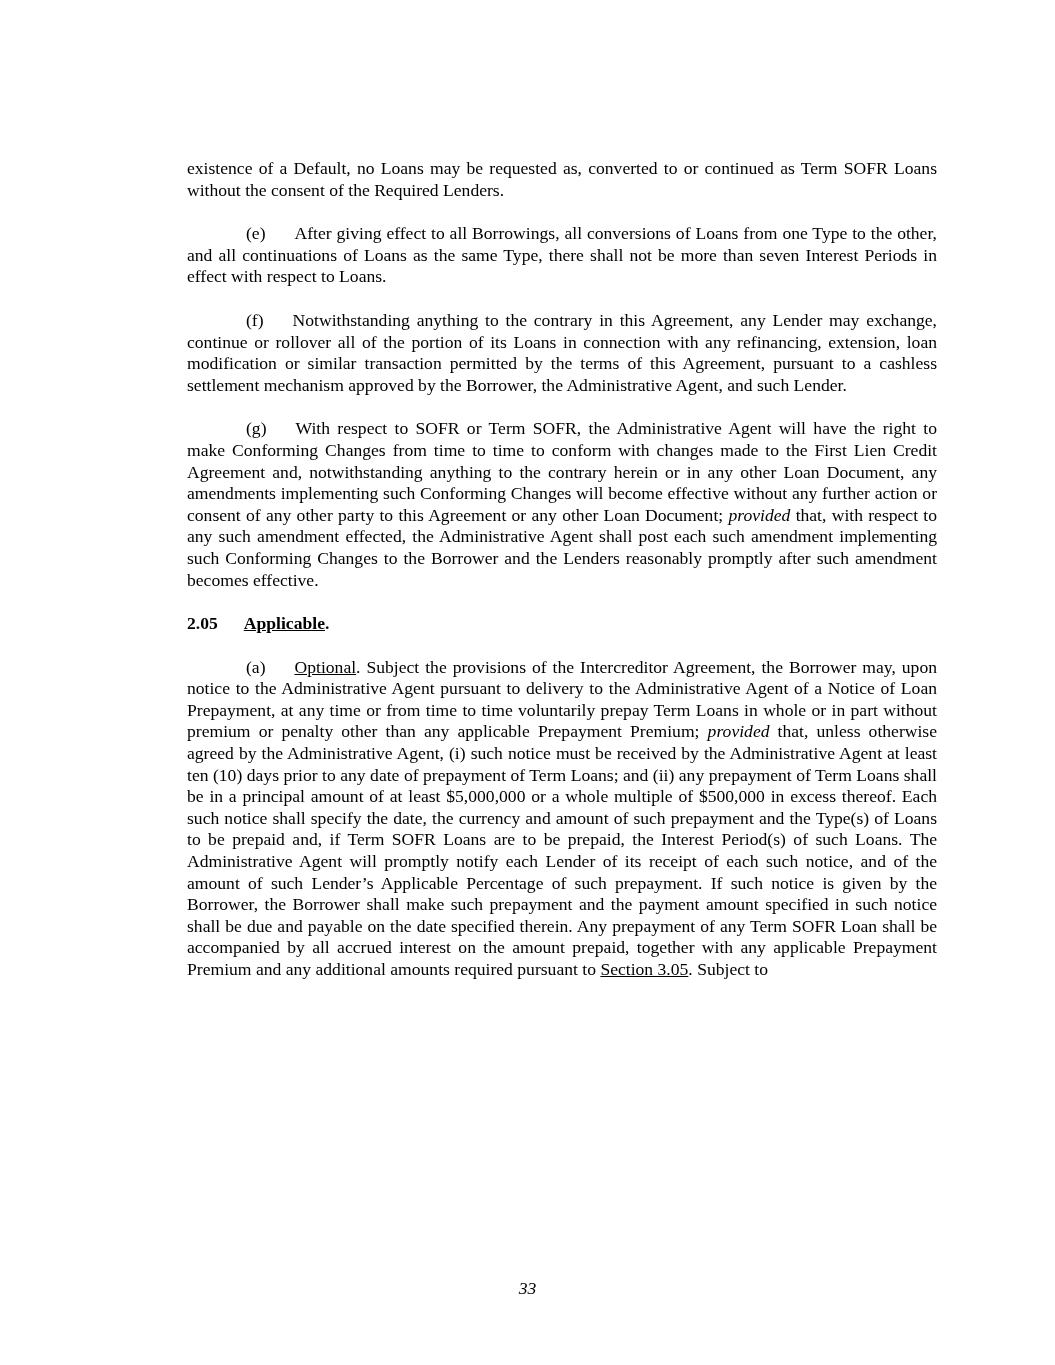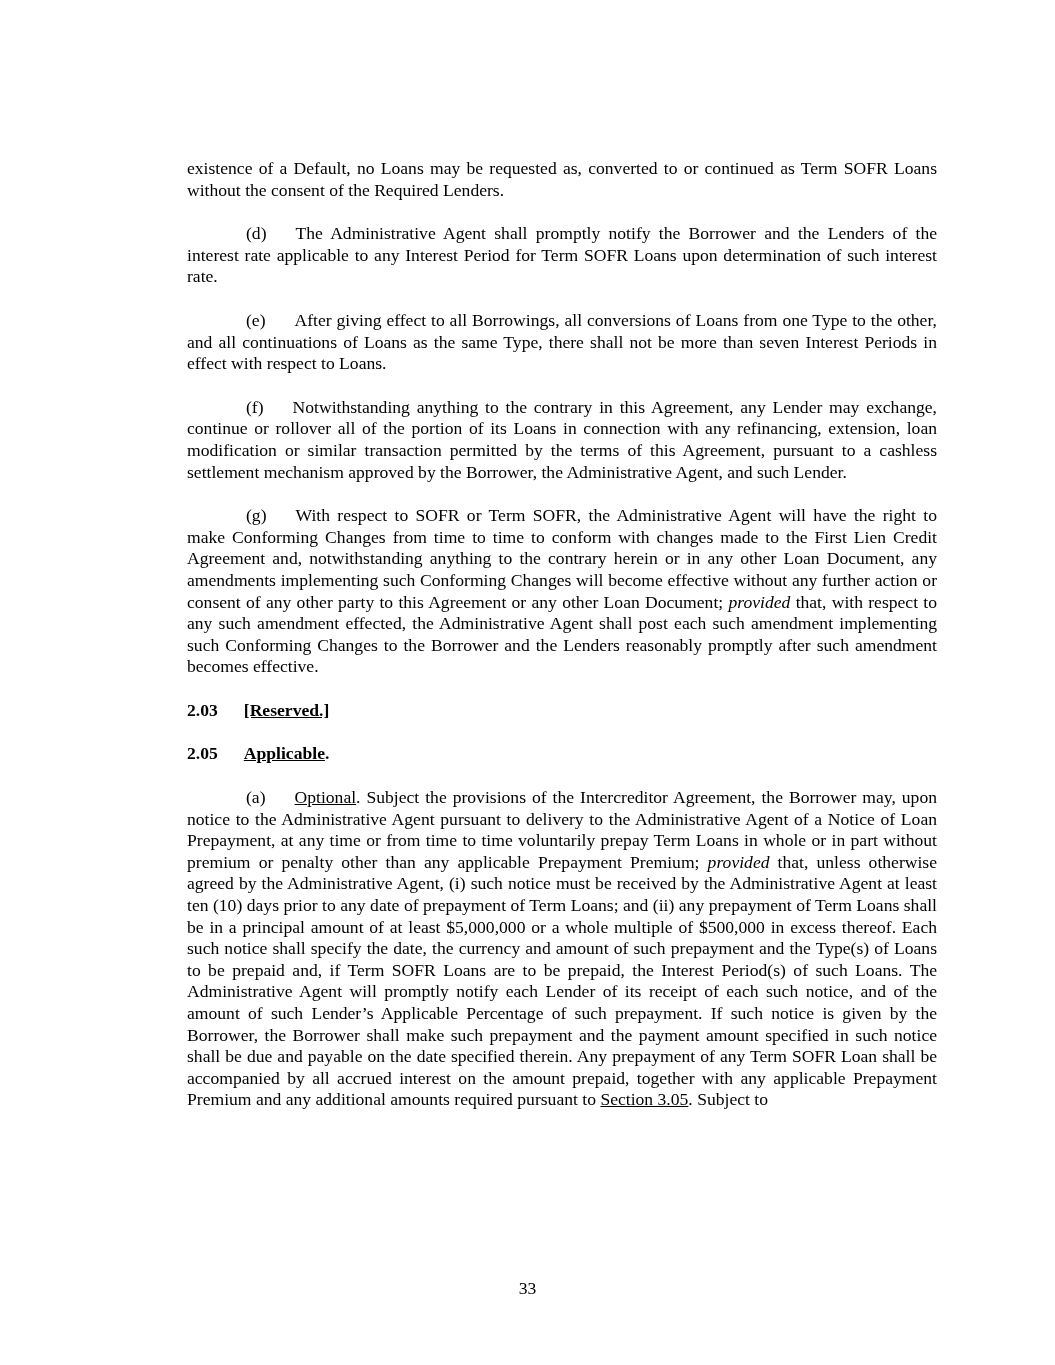--- a/index.html
+++ b/index.html
@@ -37,38 +37,37 @@
   .u { text-decoration: underline; }
   .it { font-style: italic; }
   .page-number {
     position: absolute;
     top: 1278px;
     left: 0;
     width: 1055px;
     text-align: center;
     font-size: 17.6px;
     line-height: 21.6px;
+    font-style: italic;
   }
 </style>
 </head>
 <body>
 
 <div class="doc-body">
 
   <p class="para"><span>existence of a Default, no Loans may be requested as, converted to or continued as Term SOFR Loans without the consent of the Required Lenders.</span></p>
 
-  <p class="para ind"><span>(d)</span><span class="tab"></span><span>The Administrative Agent shall promptly notify the Borrower and the Lenders of the interest rate applicable to any Interest Period for Term SOFR Loans upon determination of such interest rate.</span></p>
 
   <p class="para ind"><span>(e)</span><span class="tab"></span><span>After giving effect to all Borrowings, all conversions of Loans from one Type to the other, and all continuations of Loans as the same Type, there shall not be more than seven Interest Periods in effect with respect to Loans.</span></p>
 
   <p class="para ind"><span>(f)</span><span class="tab"></span><span>Notwithstanding anything to the contrary in this Agreement, any Lender may exchange, continue or rollover all of the portion of its Loans in connection with any refinancing, extension, loan modification or similar transaction permitted by the terms of this Agreement, pursuant to a cashless settlement mechanism approved by the Borrower, the Administrative Agent, and such Lender.</span></p>
 
   <p class="para ind"><span>(g)</span><span class="tab"></span><span>With respect to SOFR or Term SOFR, the Administrative Agent will have the right to make Conforming Changes from time to time to conform with changes made to the First Lien Credit Agreement and, notwithstanding anything to the contrary herein or in any other Loan Document, any amendments implementing such Conforming Changes will become effective without any further action or consent of any other party to this Agreement or any other Loan Document; </span><span class="it">provided</span><span> that, with respect to any such amendment effected, the Administrative Agent shall post each such amendment implementing such Conforming Changes to the Borrower and the Lenders reasonably promptly after such amendment becomes effective.</span></p>
 
-  <div class="sec"><span>2.03</span><span class="sec-tab"></span><span class="sec-title">[Reserved.]</span><span></span></div>
 
 
   <div class="sec"><span>2.05</span><span class="sec-tab"></span><span class="sec-title">Applicable</span><span>.</span></div>
 
   <p class="para ind"><span>(a)</span><span class="tab"></span><span class="u">Optional</span><span>.  Subject the provisions of the Intercreditor Agreement, the Borrower may, upon notice to the Administrative Agent pursuant to delivery to the Administrative Agent of a Notice of Loan Prepayment, at any time or from time to time voluntarily prepay Term Loans in whole or in part without premium or penalty other than any applicable Prepayment Premium; </span><span class="it">provided</span><span> that, unless otherwise agreed by the Administrative Agent, (i) such notice must be received by the Administrative Agent at least ten (10) days prior to any date of prepayment of Term Loans; and (ii) any prepayment of Term Loans shall be in a principal amount of at least $5,000,000 or a whole multiple of $500,000 in excess thereof.  Each such notice shall specify the date, the currency and amount of such prepayment and the Type(s) of Loans to be prepaid and, if Term SOFR Loans are to be prepaid, the Interest Period(s) of such Loans.  The Administrative Agent will promptly notify each Lender of its receipt of each such notice, and of the amount of such Lender’s Applicable Percentage of such prepayment.  If such notice is given by the Borrower, the Borrower shall make such prepayment and the payment amount specified in such notice shall be due and payable on the date specified therein.  Any prepayment of any Term SOFR Loan shall be accompanied by all accrued interest on the amount prepaid, together with any applicable Prepayment Premium and any additional amounts required pursuant to </span><span class="u">Section 3.05</span><span>.  Subject to</span></p>
 
 </div>
 
 <div class="page-number">33</div>
 

